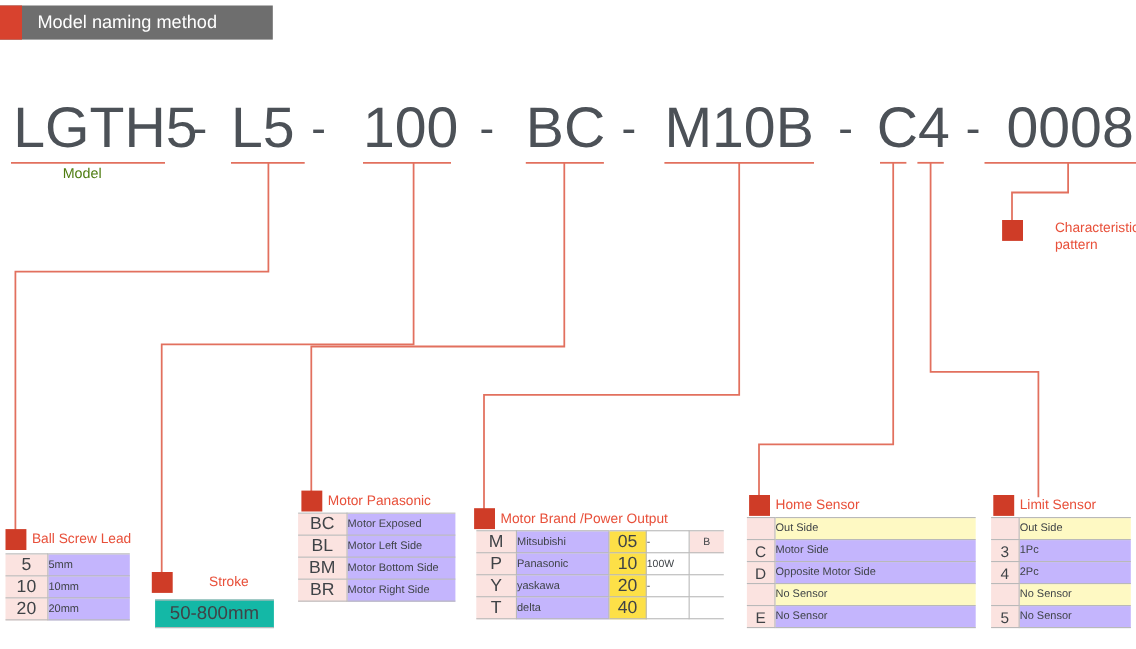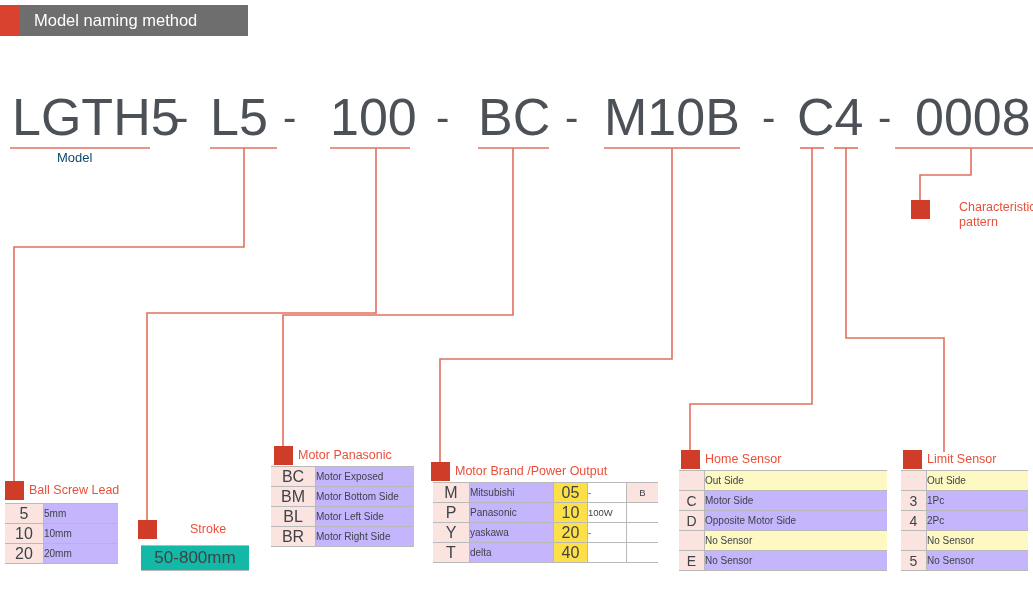--- a/index.html
+++ b/index.html
@@ -79,21 +79,21 @@
     color: #e8503a;
     font-size: 12.5px;
     line-height: 15px;
     white-space: nowrap;
   }
   .marker-label.two-line { white-space: normal; width: 96px; }
 
   #model-label {
     position: absolute;
     left: 57px; top: 150px;
-    color: #0c4a6e;
+    color: #4d7c0f;
     font-size: 13px;
     white-space: nowrap;
   }
 
   
   .tbl {
     position: absolute;
     border-collapse: collapse;
     border-spacing: 0;
     background: #ffffff;
@@ -260,26 +260,26 @@
 
 <div id="stroke-box">50-800mm</div>
 
 <table class="tbl" id="tbl-motor-position" style="left:271px; top:466px; width:143px;">
   <tbody>
     <tr>
       <td class="c-code" style="width:44px;">BC</td>
       <td class="c-desc">Motor Exposed</td>
     </tr>
     <tr>
+      <td class="c-code">BL</td>
+      <td class="c-desc">Motor Left Side</td>
+    </tr>
+    <tr>
       <td class="c-code">BM</td>
       <td class="c-desc">Motor Bottom Side</td>
-    </tr>
-    <tr>
-      <td class="c-code">BL</td>
-      <td class="c-desc">Motor Left Side</td>
     </tr>
     <tr>
       <td class="c-code">BR</td>
       <td class="c-desc">Motor Right Side</td>
     </tr>
   </tbody>
 </table>
 
 <table class="tbl" id="tbl-motor-brand" style="left:433px; top:482px; width:225px;">
   <tbody>

